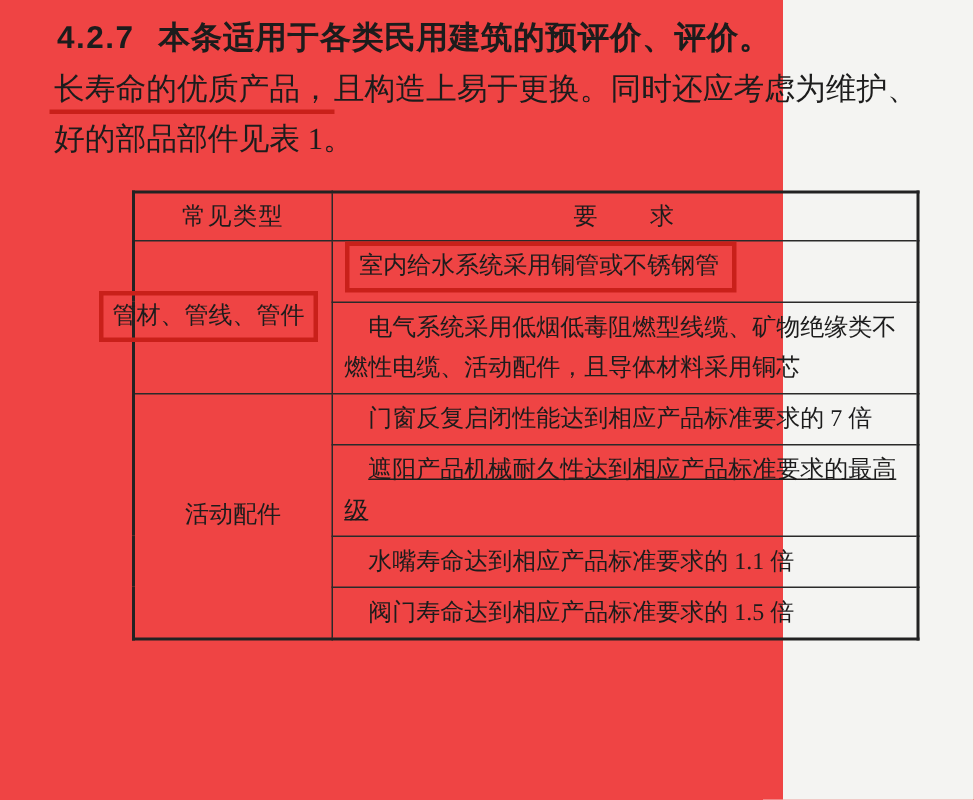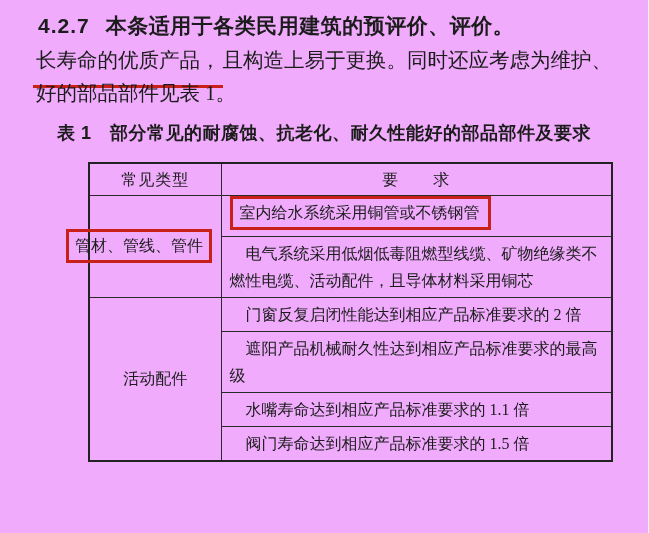--- a/index.html
+++ b/index.html
@@ -1,22 +1,22 @@
 <!DOCTYPE html>
 <html style="--red: #c9201a;"><head>
 <meta charset="utf-8">
 <style>
   :root { --red: #c9201a; --ink: #1c1c1c; }
   * { margin: 0; padding: 0; box-sizing: border-box; }
   html, body { background: #f4f4f2; }
   body { width: 649px; height: 533px; overflow: hidden; }
   .page {
     position: relative;
-    width: 648px; height: 533px;
-    background: #f0abfc;
+    width: 522px; height: 533px;
+    background: #ef4444;
     color: var(--ink);
     font-family: "Liberation Serif", "DejaVu Serif", serif;
   }
   
   .clause {
     padding: 11px 0 0 38px;
     font-family: "Liberation Sans", "DejaVu Sans", sans-serif;
     font-weight: bold;
     font-size: 21px;
     line-height: 30px;
@@ -36,22 +36,22 @@
     text-align-last: justify;
     text-justify: inter-character;
     height: 33px;
     overflow: visible;
     white-space: nowrap;
   }
   .line.first { text-indent: 47px; }
   .line.last { text-align-last: left; }
   .ul-red {
     border-bottom: 3px solid var(--red);
-    padding-bottom: 12px;
-    margin-left: -3px; padding-left: 3px; padding-right: 2px; font-family: Liberation Mono, monospace;
+    padding-bottom: 2px;
+    margin-left: -3px; padding-left: 3px; padding-right: 2px;
   }
   
   .caption {
     margin-top: 11px;
     text-align: center;
     font-family: "Liberation Sans", "DejaVu Sans", sans-serif;
     font-weight: bold;
     font-size: 18px;
     line-height: 24px;
     letter-spacing: 0.5px;
@@ -73,21 +73,21 @@
   table.parts th { height: 32px; text-align: center; letter-spacing: 1px; }
   td.type-cell { text-align: center; vertical-align: middle; margin-top: 12px; }
   td.req {
     padding: 3px 4px 3px 8px;
     text-indent: 1em;
     vertical-align: middle;
   }
   tr.h34 { height: 34px; }
   tr.h54 { height: 54px; }
   tr.h32 { height: 32px; }
-  tr.h60 { height: 60px; }
+  tr.h60 { height: 60px; text-decoration: underline; }
   tr.h31 { height: 31px; }
   tr.h29 { height: 29px; }
   td.req.boxed-row { text-indent: 0; padding-left: 8px; }
   
   .hl-box {
     display: inline-block;
     border: 3px solid var(--red);
     padding: 0 8px 1px 7px;
     position: relative;
     top: -3px;
@@ -108,42 +108,41 @@
 
   <div class="clause">
     <span class="num">4.2.7</span><span>本条适用于各类民用建筑的预评价、评价。</span>
   </div>
 
   <div class="para">
     <div class="line"><span class="ul-red">长寿命的优质产品，</span><span>且构造上易于更换。同时还应考虑为维护、</span></div>
     <div class="line last">好的部品部件见表 1。</div>
   </div>
 
-  <div class="caption">表 1　部分常见的耐腐蚀、抗老化、耐久性能好的部品部件及要求</div>
 
   <table class="parts">
     <colgroup>
         <col class="c-type">
         <col class="c-req">
       </colgroup>
     <tbody>
         <tr>
       <th>常见类型</th>
       <th>要　　求</th>
     </tr>
     <tr class="h34">
       <td class="type-cell" rowspan="2"><span class="hl-type">管材、管线、管件</span></td>
       <td class="req boxed-row"><span class="hl-box">室内给水系统采用铜管或不锈钢管</span></td>
     </tr>
     <tr class="h54">
       <td class="req">电气系统采用低烟低毒阻燃型线缆、矿物绝缘类不燃性电缆、活动配件，且导体材料采用铜芯</td>
     </tr>
     <tr class="h32">
       <td class="type-cell" rowspan="4">活动配件</td>
-      <td class="req">门窗反复启闭性能达到相应产品标准要求的 2 倍</td>
+      <td class="req">门窗反复启闭性能达到相应产品标准要求的 7 倍</td>
     </tr>
     <tr class="h60">
       <td class="req">遮阳产品机械耐久性达到相应产品标准要求的最高级</td>
     </tr>
     <tr class="h31">
       <td class="req">水嘴寿命达到相应产品标准要求的 1.1 倍</td>
     </tr>
     <tr class="h29">
       <td class="req">阀门寿命达到相应产品标准要求的 1.5 倍</td>
     </tr>

